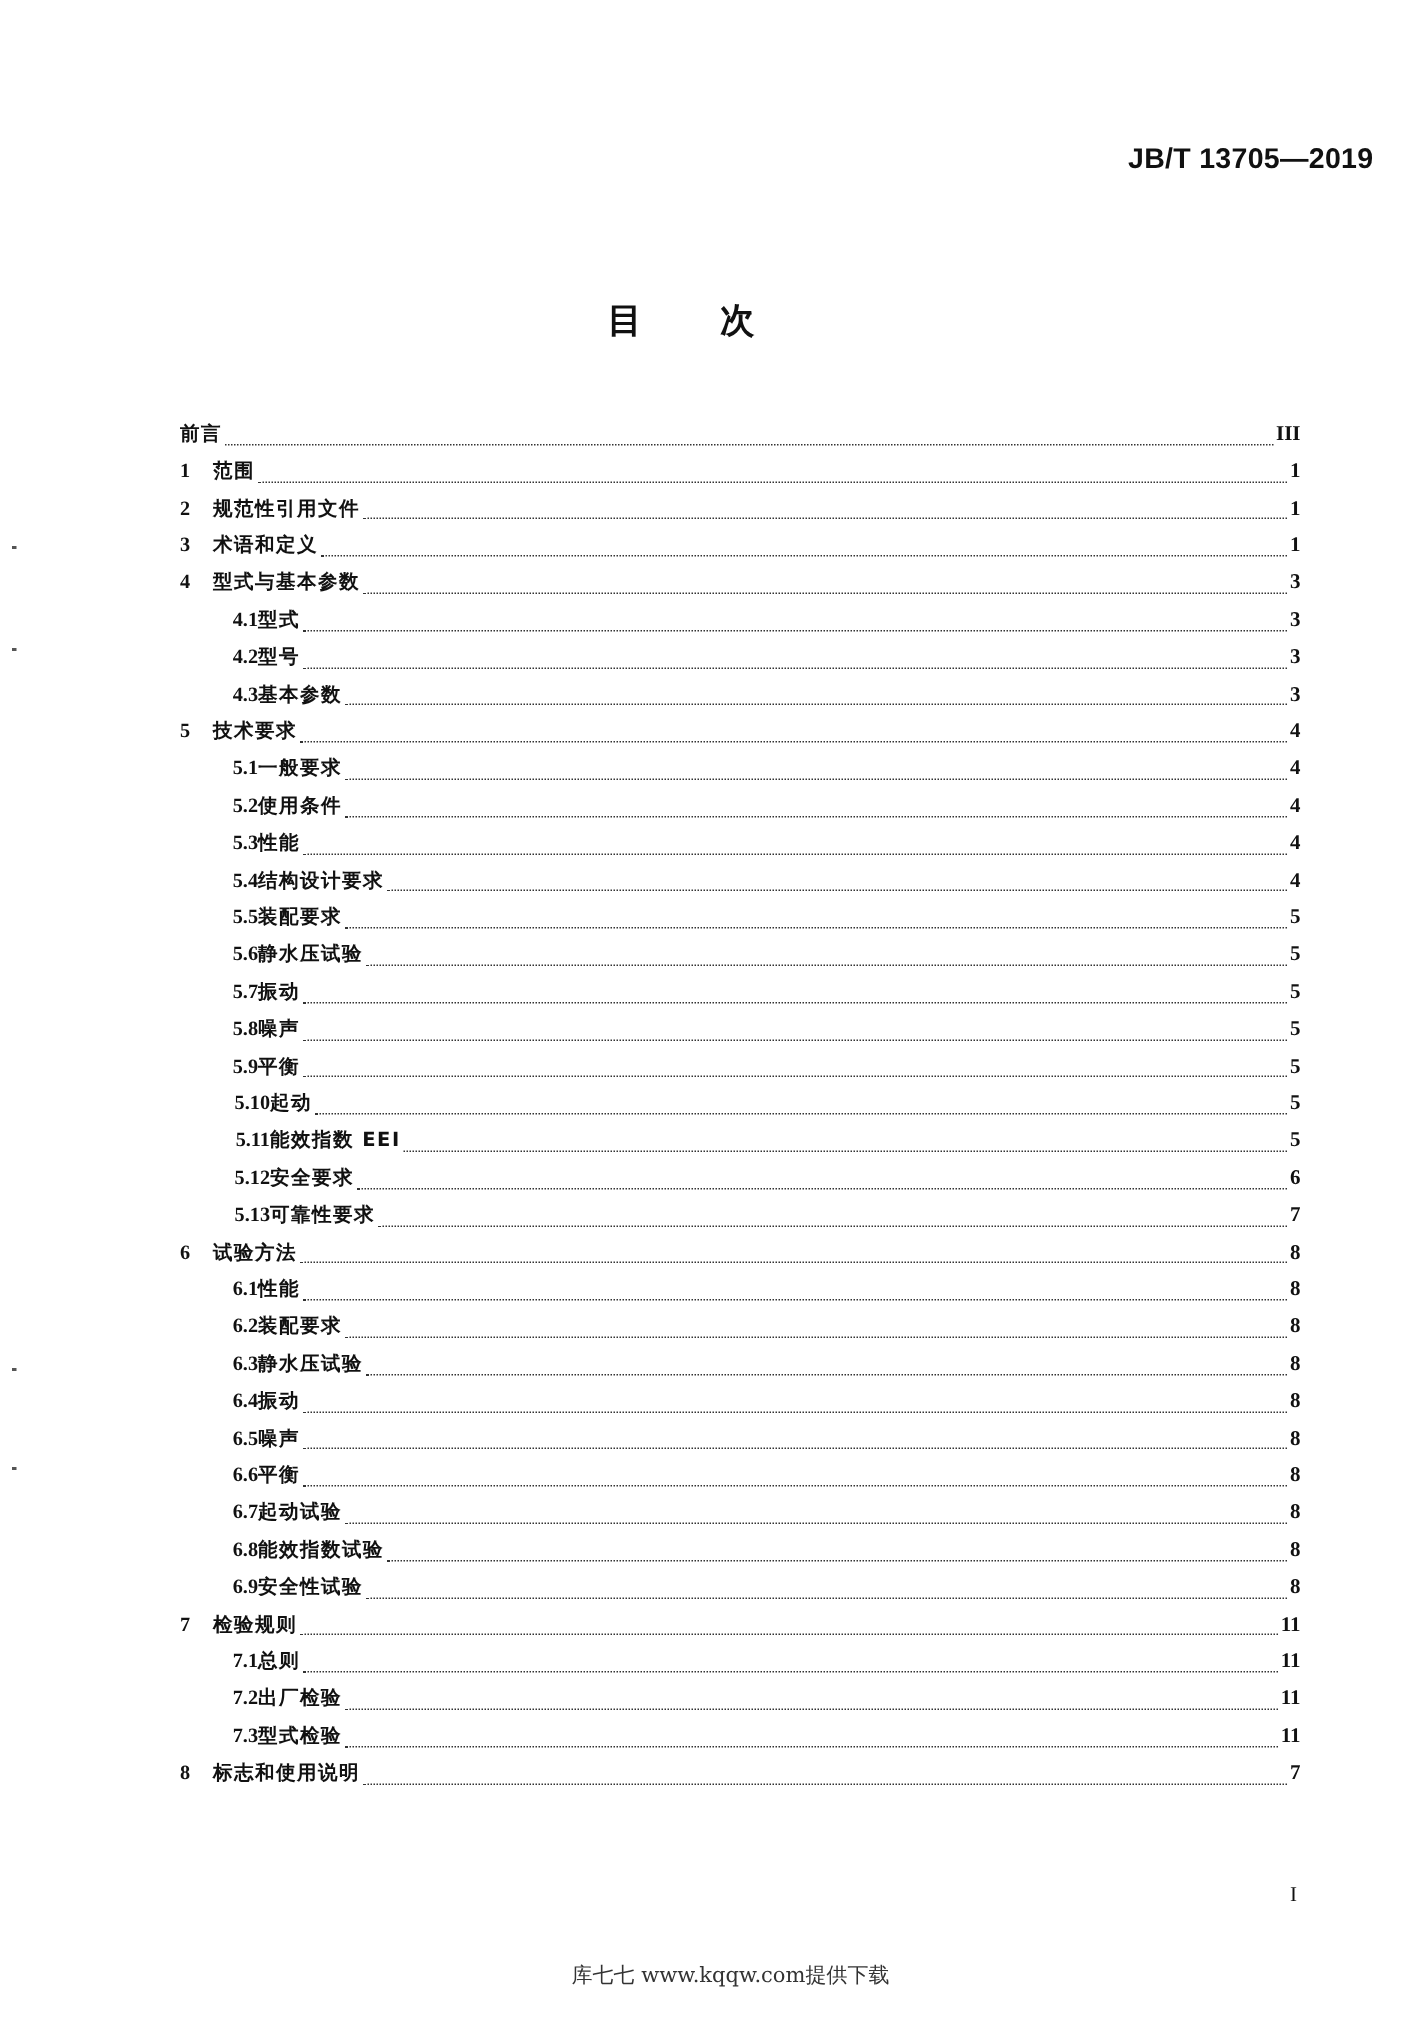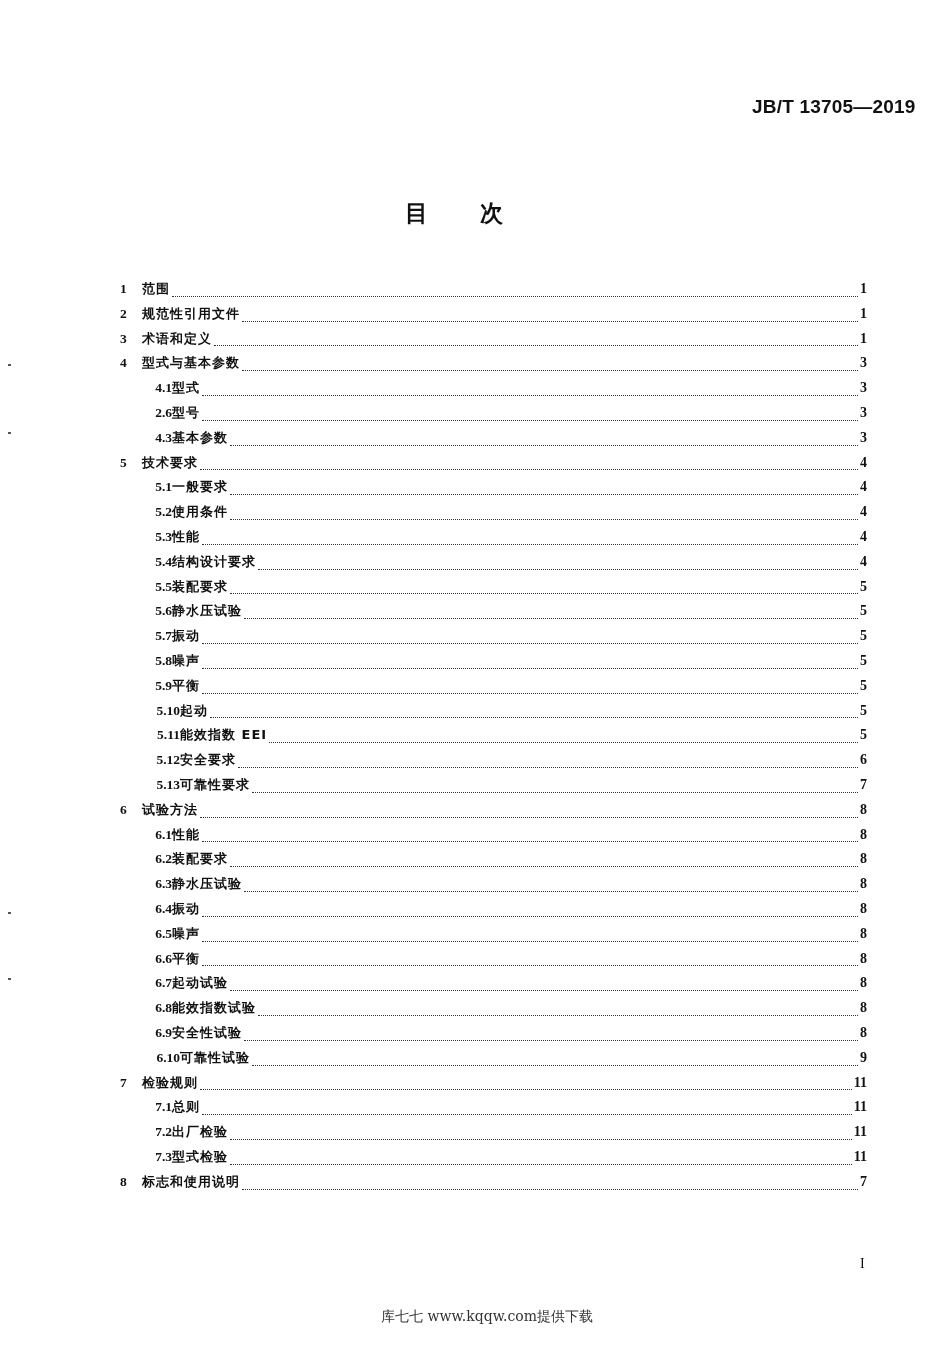--- a/index.html
+++ b/index.html
@@ -32,20 +32,25 @@
 <body>
 
 <div class="std-no">JB/T 13705—2019</div>
 
 <div class="title">
   <span>目</span><span class="gap"></span><span>次</span>
 </div>
 
 <div class="toc" id="toc">
     <div class="row l1">
+      <span class="label">前言</span>
+      <span class="dots"></span>
+      <span class="page">III</span>
+    </div>
+    <div class="row l1">
       <span class="num">1</span>
       <span class="label">范围</span>
       <span class="dots"></span>
       <span class="page">1</span>
     </div>
     <div class="row l1">
       <span class="num">2</span>
       <span class="label">规范性引用文件</span>
       <span class="dots"></span>
       <span class="page">1</span>
@@ -62,21 +67,21 @@
       <span class="dots"></span>
       <span class="page">3</span>
     </div>
     <div class="row l2">
       <span class="num">4.1</span>
       <span class="label">型式</span>
       <span class="dots"></span>
       <span class="page">3</span>
     </div>
     <div class="row l2">
-      <span class="num">2.6</span>
+      <span class="num">4.2</span>
       <span class="label">型号</span>
       <span class="dots"></span>
       <span class="page">3</span>
     </div>
     <div class="row l2">
       <span class="num">4.3</span>
       <span class="label">基本参数</span>
       <span class="dots"></span>
       <span class="page">3</span>
     </div>
@@ -216,26 +221,20 @@
       <span class="num">6.8</span>
       <span class="label">能效指数试验</span>
       <span class="dots"></span>
       <span class="page">8</span>
     </div>
     <div class="row l2">
       <span class="num">6.9</span>
       <span class="label">安全性试验</span>
       <span class="dots"></span>
       <span class="page">8</span>
-    </div>
-    <div class="row l2 wide">
-      <span class="num">6.10</span>
-      <span class="label">可靠性试验</span>
-      <span class="dots"></span>
-      <span class="page">9</span>
     </div>
     <div class="row l1">
       <span class="num">7</span>
       <span class="label">检验规则</span>
       <span class="dots"></span>
       <span class="page">11</span>
     </div>
     <div class="row l2">
       <span class="num">7.1</span>
       <span class="label">总则</span>

